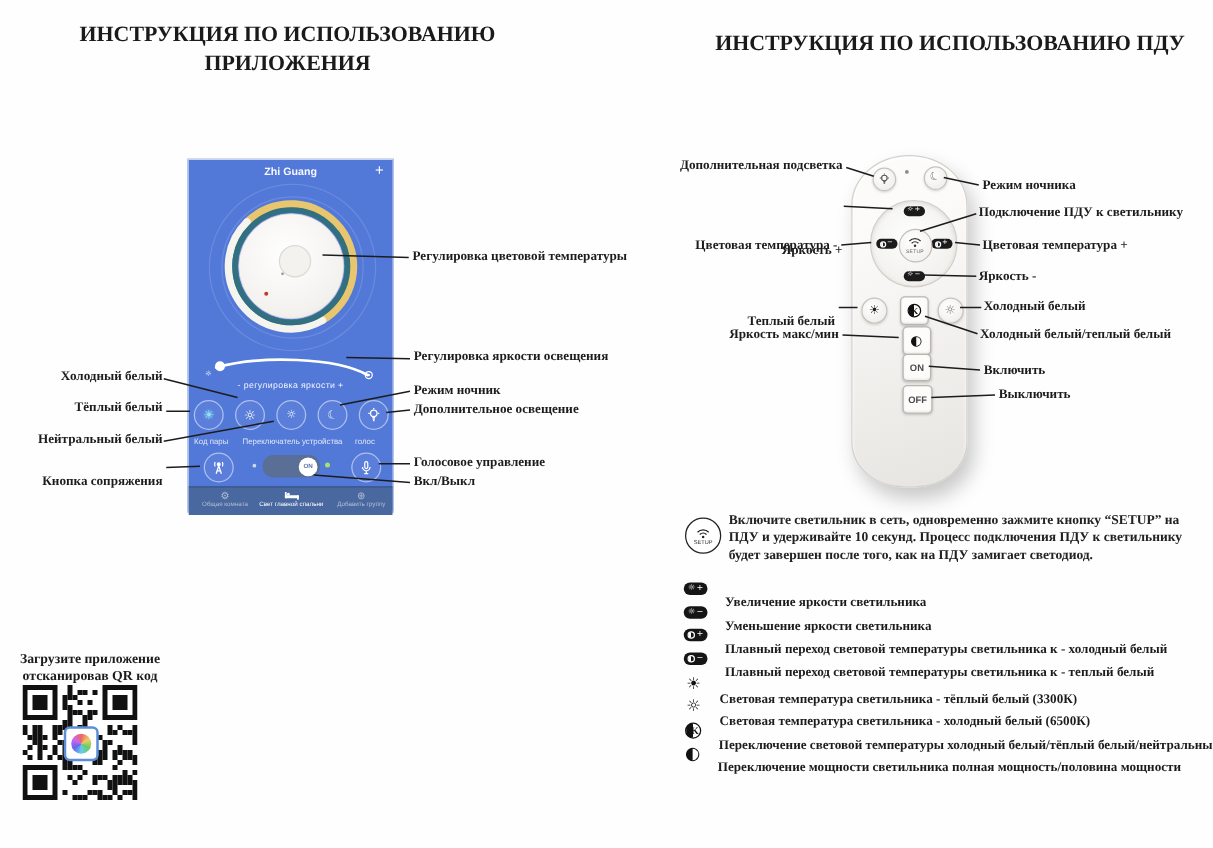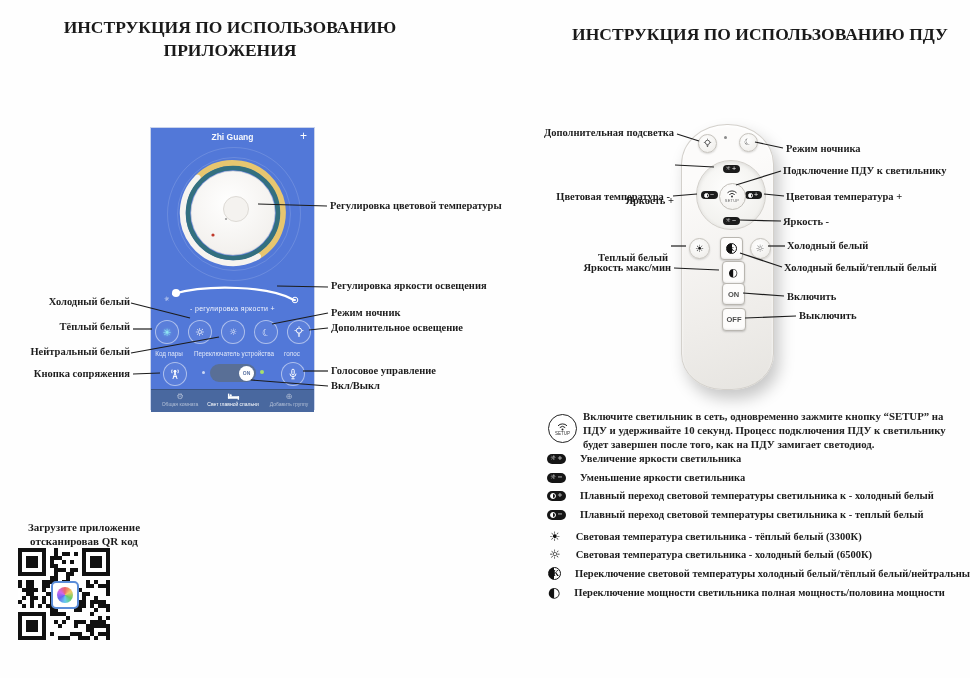--- a/index.html
+++ b/index.html
@@ -53,21 +53,21 @@
   .pill{position:absolute;width:17px;height:8px;border-radius:4px;background:#1b1b1b;
           display:flex;align-items:center;justify-content:center;gap:1px;
           color:#fff;font:5.5px "DejaVu Sans",sans-serif;line-height:1;}
   #setupbtn{position:absolute;left:21.5px;top:21.5px;width:25px;height:25px;border-radius:50%;
           background:radial-gradient(circle at 42% 35%,#fff,#efede9);border:1px solid #c2bfb9;
           display:flex;flex-direction:column;align-items:center;justify-content:center;}
   .setup-tx{font:4px "Liberation Sans",sans-serif;color:#666;letter-spacing:.2px;}
   .ckc{display:inline-block;border-radius:50%;box-sizing:border-box;}
   
   .leg{position:absolute;display:flex;align-items:center;}
-  .leg .tx{margin-left:14px;font:bold 10.5px "Liberation Serif",serif;color:#1c1c1c;white-space:nowrap;}
+  .leg .tx{margin-left:14px;font:bold 10.5px "Liberation Serif",serif;color:#1c1c1c;white-space:nowrap;margin-top:24px;}
   .lpill{width:19px;height:10px;border-radius:5px;background:#151515;display:flex;align-items:center;
          justify-content:center;gap:1px;color:#fff;font:6.5px "DejaVu Sans",sans-serif;line-height:1;}
   .sunch{font:13px "DejaVu Sans",sans-serif;color:#111;line-height:1;}
   .halfk{position:relative;width:13px;height:13px;border-radius:50%;border:1.3px solid #111;
          background:linear-gradient(90deg,#111 50%,#fff 50%);box-sizing:border-box;}
   .halfk i{position:absolute;right:1px;top:1px;font:bold 8px "Liberation Serif",serif;
          color:#111;font-style:normal;}
   #setup-note-icon{position:absolute;left:548px;top:414px;width:27px;height:27px;border-radius:50%;
          border:1.4px solid #222;display:flex;flex-direction:column;align-items:center;
          justify-content:center;background:#fff;}
@@ -187,29 +187,29 @@
       <div class="nav-it" style="left:114px;width:48px;color:rgba(255,255,255,.55);">
         <span class="ic">⊕</span>
         <span class="tx">Добавить группу</span>
       </div>
     </div>
   </div>
 
   <div class="lbl" style="right:840px;top:296px;">Холодный белый</div>
   <div class="lbl" style="right:840px;top:321px;">Тёплый белый</div>
   <div class="lbl" style="right:840px;top:346px;">Нейтральный белый</div>
-  <div class="lbl" style="right:840px;top:368px;">Кнопка сопряжения</div>
+  <div class="lbl" style="right:840px;top:380px;">Кнопка сопряжения</div>
   <div class="lbl" style="left:330px;top:200px;">Регулировка цветовой температуры</div>
   <div class="lbl" style="left:331px;top:280px;">Регулировка яркости освещения</div>
   <div class="lbl" style="left:331px;top:307px;">Режим ночник</div>
   <div class="lbl" style="left:331px;top:322px;">Дополнительное освещение</div>
   <div class="lbl" style="left:331px;top:365px;">Голосовое управление</div>
   <div class="lbl" style="left:331px;top:380px;">Вкл/Выкл</div>
 
-  <div class="abs" style="left:14px;top:521px;width:116px;text-align:center;font:bold 11px 'Liberation Serif',serif;color:#1c1c1c;line-height:1.25;margin-left:12px;">
+  <div class="abs" style="left:14px;top:521px;width:116px;text-align:center;font:bold 11px 'Liberation Serif',serif;color:#1c1c1c;line-height:1.25;">
     <span>Загрузите приложение</span><br>
     <span>отсканировав QR код</span>
   </div>
   <svg id="qr-svg" class="abs" style="left:18px;top:548px;background:#fff;" width="92" height="92">
       <rect x="36" y="0" width="4" height="4" fill="#111"></rect>
       <rect x="36" y="4" width="4" height="4" fill="#111"></rect>
       <rect x="44" y="4" width="4" height="4" fill="#111"></rect>
       <rect x="48" y="4" width="4" height="4" fill="#111"></rect>
       <rect x="56" y="4" width="4" height="4" fill="#111"></rect>
       <rect x="32" y="8" width="4" height="4" fill="#111"></rect>

